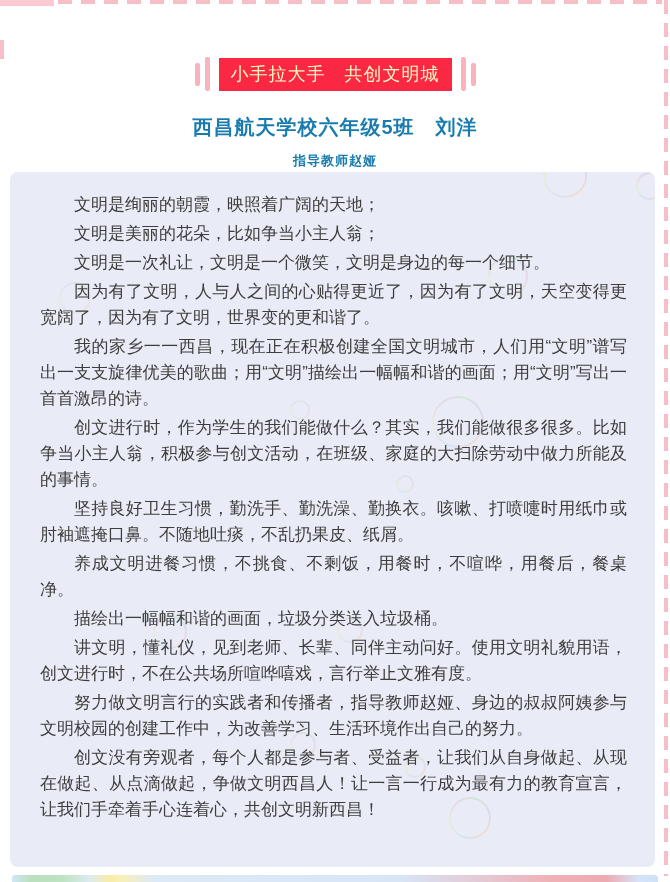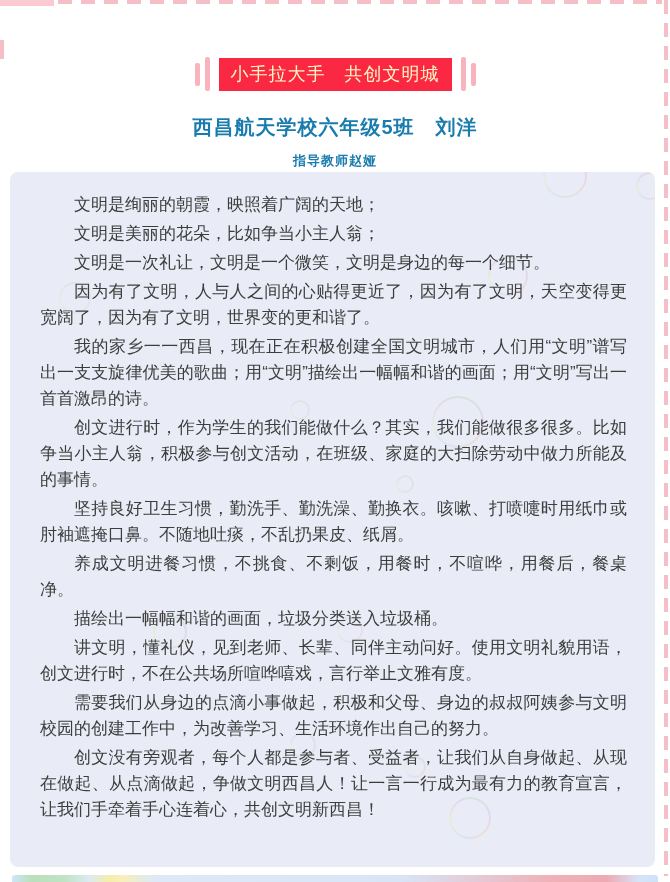--- a/index.html
+++ b/index.html
@@ -127,18 +127,18 @@
       <p>文明是绚丽的朝霞，映照着广阔的天地；</p>
       <p>文明是美丽的花朵，比如争当小主人翁；</p>
       <p>文明是一次礼让，文明是一个微笑，文明是身边的每一个细节。</p>
       <p>因为有了文明，人与人之间的心贴得更近了，因为有了文明，天空变得更宽阔了，因为有了文明，世界变的更和谐了。</p>
       <p>我的家乡一一西昌，现在正在积极创建全国文明城市，人们用“文明”谱写出一支支旋律优美的歌曲；用“文明”描绘出一幅幅和谐的画面；用“文明”写出一首首激昂的诗。</p>
       <p>创文进行时，作为学生的我们能做什么？其实，我们能做很多很多。比如争当小主人翁，积极参与创文活动，在班级、家庭的大扫除劳动中做力所能及的事情。</p>
       <p>坚持良好卫生习惯，勤洗手、勤洗澡、勤换衣。咳嗽、打喷嚏时用纸巾或肘袖遮掩口鼻。不随地吐痰，不乱扔果皮、纸屑。</p>
       <p>养成文明进餐习惯，不挑食、不剩饭，用餐时，不喧哗，用餐后，餐桌净。</p>
       <p>描绘出一幅幅和谐的画面，垃圾分类送入垃圾桶。</p>
       <p>讲文明，懂礼仪，见到老师、长辈、同伴主动问好。使用文明礼貌用语，创文进行时，不在公共场所喧哗嘻戏，言行举止文雅有度。</p>
-      <p>需要我们从身边的点滴小事做起，积极和父母、身边的叔叔阿姨参与文明校园的创建工作中，为改善学习、生活环境作出自己的努力。</p>
+      <p>努力做文明言行的实践者和传播者，指导教师赵娅、身边的叔叔阿姨参与文明校园的创建工作中，为改善学习、生活环境作出自己的努力。</p>
       <p>创文没有旁观者，每个人都是参与者、受益者，让我们从自身做起、从现在做起、从点滴做起，争做文明西昌人！让一言一行成为最有力的教育宣言，让我们手牵着手心连着心，共创文明新西昌！</p>
     </div>
 </div>
 
 <div class="bottom-strip"></div>
 
 </body></html>

